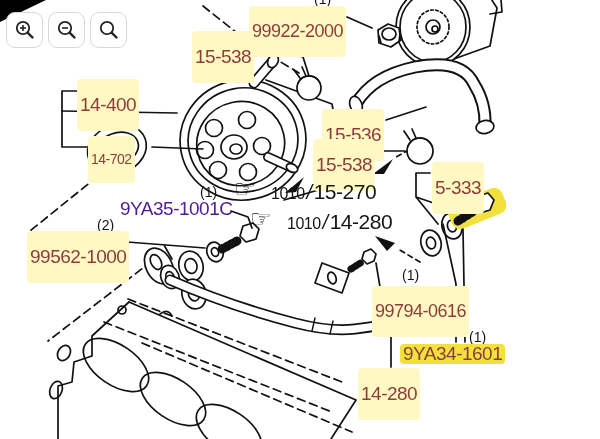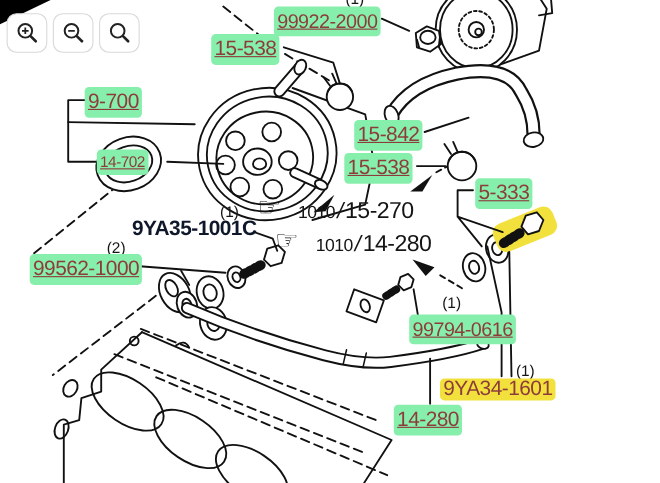--- a/index.html
+++ b/index.html
@@ -4,23 +4,23 @@
 <style>
   html,body{margin:0;padding:0;}
   body{width:600px;height:439px;background:#fff;position:relative;overflow:hidden;
        font-family:"Liberation Sans","DejaVu Sans",sans-serif;}
   .stage{position:absolute;inset:0;}
   
   .btn{position:absolute;width:37px;height:36px;background:#fff;border:1.5px solid #d9d9d9;
        border-radius:9px;display:flex;align-items:center;justify-content:center;cursor:pointer;box-sizing:border-box;}
   
   .lab{position:absolute;white-space:nowrap;line-height:1.05;letter-spacing:-0.5px;}
-  .pink{background:#86efac;color:#8d3c3c;border-radius:4px;padding:4px 3px;text-decoration:underline;}
+  .pink{background:#fef9c3;color:#8d3c3c;border-radius:4px;padding:16px 3px;}
   .yellow{background:#f2e13c;color:#8d3c3c;border-radius:4px;padding:0 3px;}
-  .black{color:#0f172a;font-weight:bold;}
+  .black{color:#4c1d95;}
   .qty{position:absolute;color:#151515;font-size:14px;letter-spacing:0;white-space:nowrap;}
   .hand{font-size:24px;color:#151515;margin-right:4px;position:relative;top:-2px;}
   .big{font-size:16px;margin-left:12px;}
   .med{font-size:21px;}
   .sep{font-size:20px;font-style:italic;padding:0 2px;}
   .refrow{display:flex;align-items:baseline;color:#151515;}
 </style>
 </head>
 <body>
 
@@ -212,25 +212,25 @@
     <circle cx="10" cy="10" r="6.2" fill="none" stroke="#222" stroke-width="1.8"></circle>
     <line x1="14.8" y1="14.8" x2="19.5" y2="19.5" stroke="#222" stroke-width="2.4" stroke-linecap="round"></line>
   </svg>
 </div>
 
 <div class="qty" style="left:314px;top:-9px;">(1)</div>
 <div class="lab pink" style="left:249px;top:6px;font-size:18px;">99922-2000</div>
 
 <div class="lab pink" style="left:192px;top:31px;font-size:19px;">15-538</div>
 
-<div class="lab pink" style="left:77px;top:79px;font-size:19px;">9-700</div>
+<div class="lab pink" style="left:77px;top:79px;font-size:19px;">14-400</div>
 
 <div class="lab pink" style="left:88px;top:136px;font-size:14px;">14-702</div>
 
-<div class="lab pink" style="left:322px;top:109px;font-size:19px;">15-842</div>
+<div class="lab pink" style="left:322px;top:109px;font-size:19px;">15-536</div>
 
 <div class="lab pink" style="left:313px;top:139px;font-size:19px;">15-538</div>
 
 <div class="lab pink" style="left:432px;top:162px;font-size:19px;">5-333</div>
 
 <div class="lab refrow" style="left:234px;top:178px;">
   <span class="hand">☞</span>
   <span class="big">1010</span>
   <span class="sep">/</span>
   <span class="med">15-270</span>

